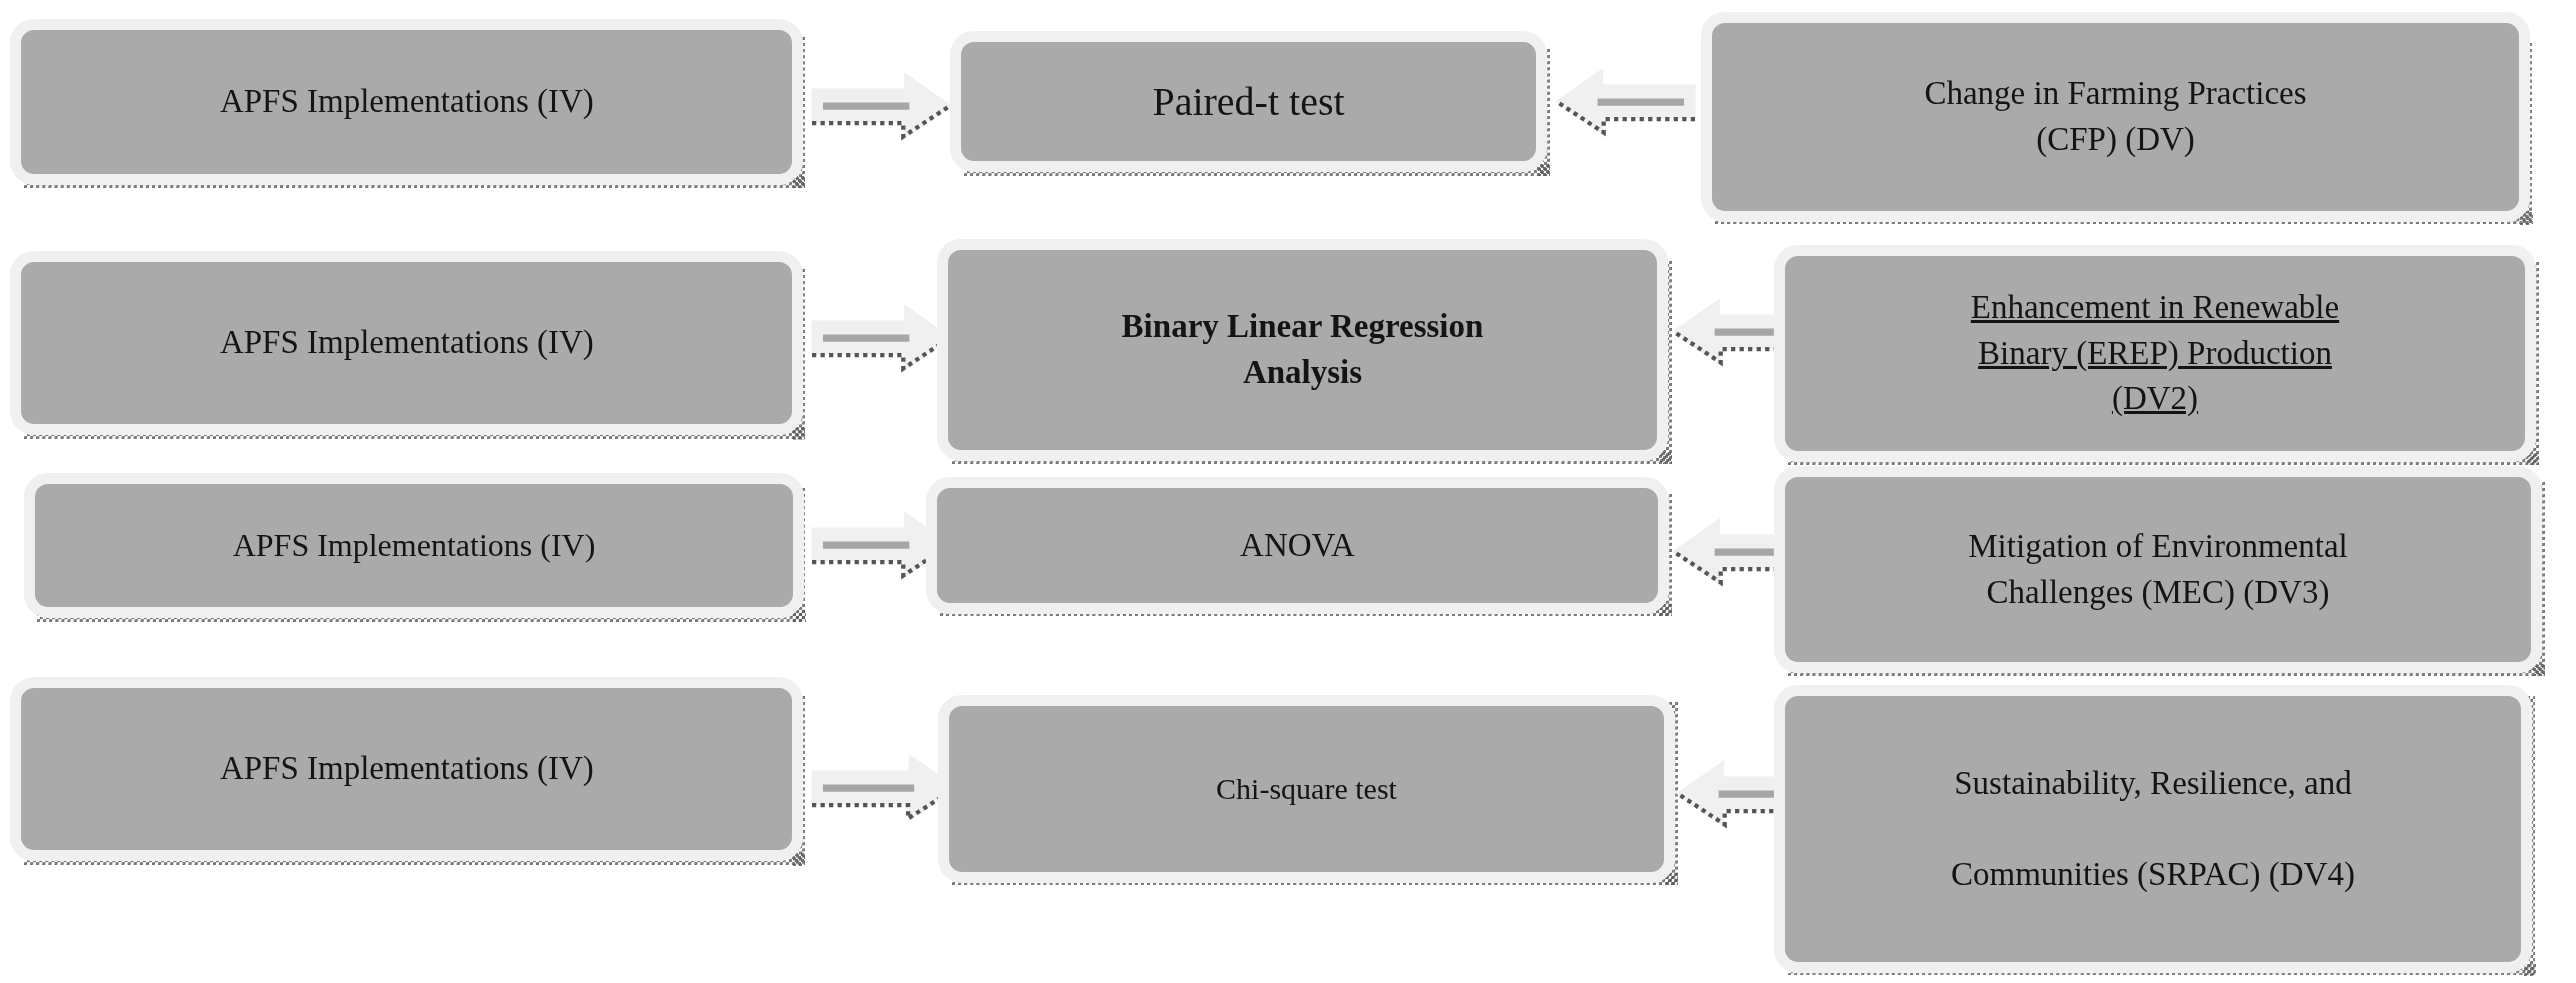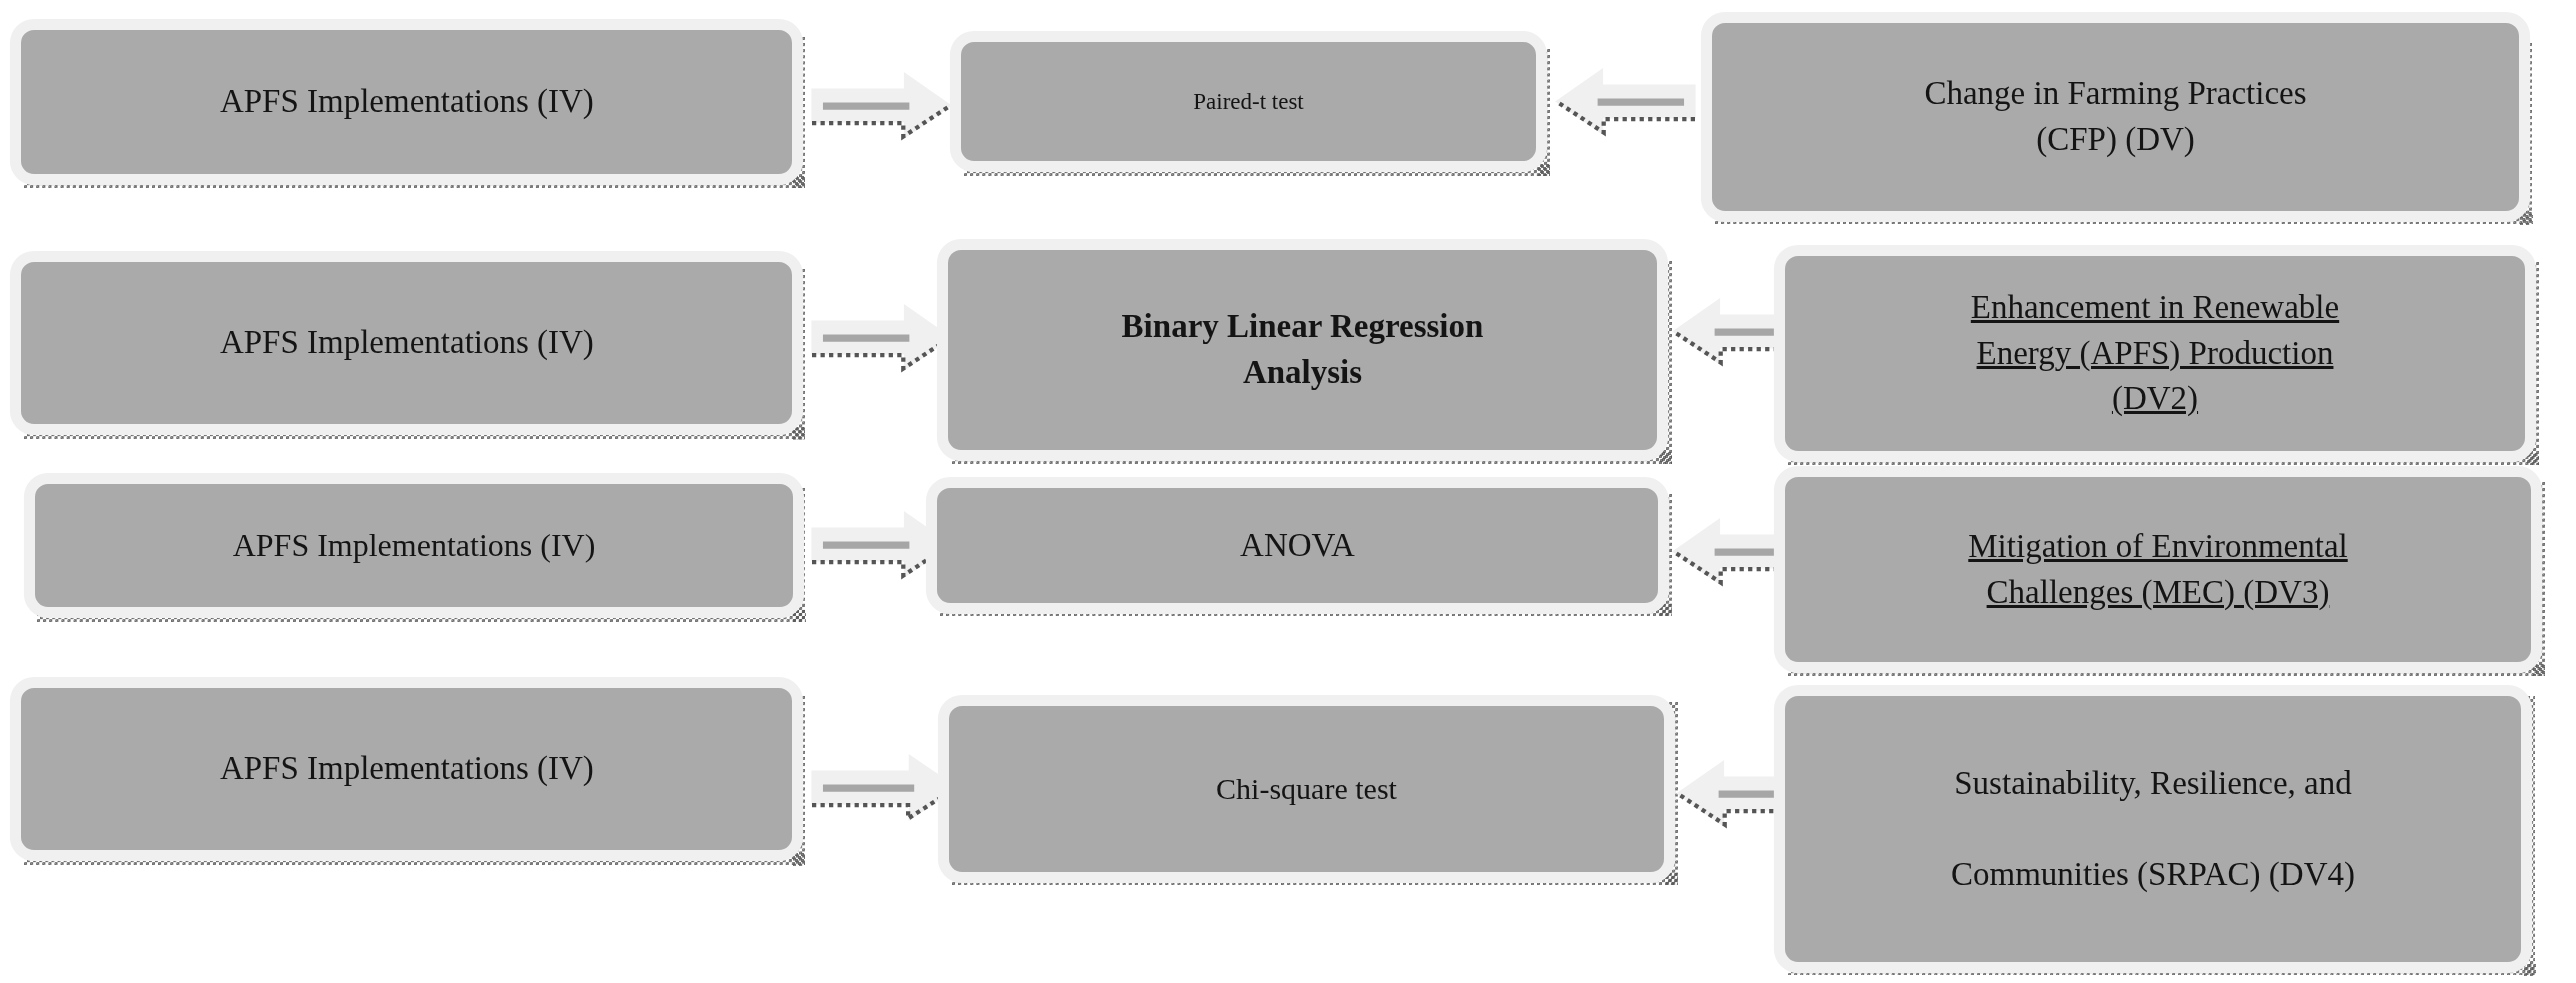--- a/index.html
+++ b/index.html
@@ -71,21 +71,21 @@
   <div class="arrow" style="left:812px; top:72px; width:140px; height:67px;">
     <svg width="140" height="67" viewBox="0 0 230 110">
       <path d="M0,28 L152,28 L152,2 L228,55 L152,108 L152,82 L0,82 Z" fill="#f0f0f0" stroke="#f0f0f0" stroke-width="2"></path>
       <path d="M18,50 L160,50 L160,62 L18,62 Z" fill="#a6a6a6"></path>
       <path d="M0,84 L150,84 L150,106 L226,56" fill="none" stroke="#555" stroke-width="7" stroke-dasharray="7 7" stroke-linecap="butt"></path>
     </svg>
   </div>
 
   <div class="node-shadow" style="left:964px; top:164px; width:586px; height:12.2px;"></div>
   <div class="node-shadow" style="left:1538px; top:49px; width:12.2px; height:127px;"></div>
-  <div class="node" style="left:953px; top:34px; width:591px; height:135px; font-size:23px;">
+  <div class="node" style="left:953px; top:34px; width:591px; height:135px; font-size:40px;">
     <span class="label">Paired-t test</span>
   </div>
 
   <div class="arrow" style="left:1555px; top:68px; width:140px; height:67px;">
     <svg width="140" height="67" viewBox="0 0 230 110">
       <path d="M230,28 L78,28 L78,2 L2,55 L78,108 L78,82 L230,82 Z" fill="#f0f0f0" stroke="#f0f0f0" stroke-width="2"></path>
       <path d="M212,50 L70,50 L70,62 L212,62 Z" fill="#a6a6a6"></path>
       <path d="M230,84 L80,84 L80,106 L4,56" fill="none" stroke="#555" stroke-width="7" stroke-dasharray="7 7" stroke-linecap="butt"></path>
     </svg>
   </div>
@@ -128,21 +128,21 @@
       <path d="M212,50 L70,50 L70,62 L212,62 Z" fill="#a6a6a6"></path>
       <path d="M230,84 L80,84 L80,106 L4,56" fill="none" stroke="#555" stroke-width="7" stroke-dasharray="7 7" stroke-linecap="butt"></path>
     </svg>
   </div>
 
   <div class="node-shadow" style="left:1788px; top:453px; width:751px; height:12.2px;"></div>
   <div class="node-shadow" style="left:2527px; top:262px; width:12.2px; height:203px;"></div>
   <div class="node" style="left:1777px; top:248px; width:756px; height:211px; font-size:33px;text-decoration:underline;">
     <span class="label">
       <span>Enhancement in Renewable</span><br>
-      <span>Energy (APFS) Production</span><br>
+      <span>Binary (EREP) Production</span><br>
       <span>(DV2)</span>
     </span>
   </div>
 
   <div class="node-shadow" style="left:37px; top:610px; width:769px; height:12.2px;"></div>
   <div class="node-shadow" style="left:793px; top:488px; width:12.2px; height:134px;"></div>
   <div class="node" style="left:27px; top:476px; width:774px; height:139px; font-size:32px;">
     <span class="label">APFS Implementations (IV)</span>
   </div>
 
@@ -163,21 +163,21 @@
   <div class="arrow" style="left:1672px; top:518px; width:140px; height:67px;">
     <svg width="140" height="67" viewBox="0 0 230 110">
       <path d="M230,28 L78,28 L78,2 L2,55 L78,108 L78,82 L230,82 Z" fill="#f0f0f0" stroke="#f0f0f0" stroke-width="2"></path>
       <path d="M212,50 L70,50 L70,62 L212,62 Z" fill="#a6a6a6"></path>
       <path d="M230,84 L80,84 L80,106 L4,56" fill="none" stroke="#555" stroke-width="7" stroke-dasharray="7 7" stroke-linecap="butt"></path>
     </svg>
   </div>
 
   <div class="node-shadow" style="left:1788px; top:664px; width:757px; height:12.2px;"></div>
   <div class="node-shadow" style="left:2533px; top:482px; width:12.2px; height:194px;"></div>
-  <div class="node" style="left:1777px; top:469px; width:762px; height:201px; font-size:33px;text-decoration:underline;">
+  <div class="node" style="left:1777px; top:469px; width:762px; height:201px; font-size:33px;">
     <span class="label">
       <span>Mitigation of Environmental</span><br>
       <span>Challenges (MEC) (DV3)</span>
     </span>
   </div>
 
   <div class="node-shadow" style="left:24.4px; top:853px; width:781px; height:12.2px;"></div>
   <div class="node-shadow" style="left:793px; top:696px; width:12.2px; height:170px;"></div>
   <div class="node" style="left:13.4px; top:680px; width:787px; height:178px; font-size:33px;">
     <span class="label">APFS Implementations (IV)</span>

